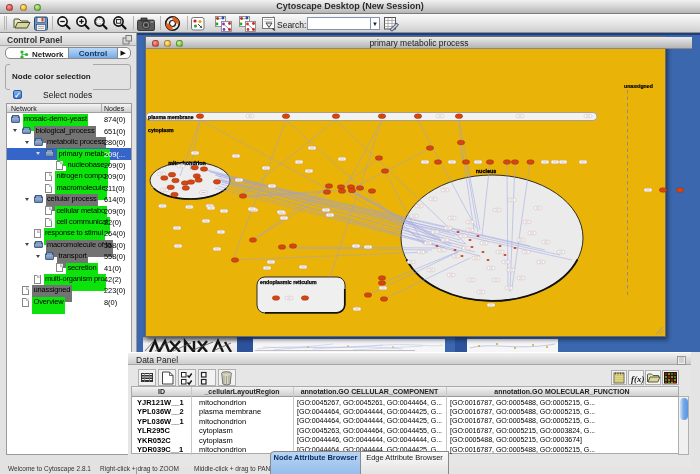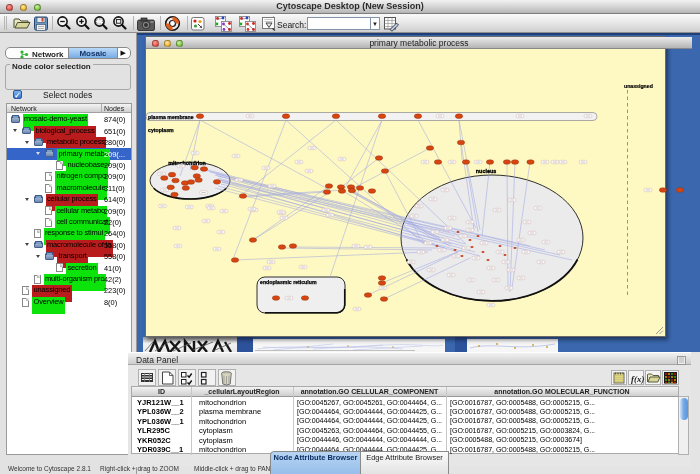--- a/index.html
+++ b/index.html
@@ -17,45 +17,45 @@
 #search-arr{position:absolute;left:371px;top:2.5px;width:9px;height:13px;background:#fff;border:1px solid #8494ad;border-left:none;font-size:6px;color:#222;text-align:center;line-height:13px}
 
 #cp{left:0;top:33px;width:137px;height:441px;background:#e2e2e2;border-right:1px solid #9a9a9a}
 #cp-head{position:absolute;left:0;top:0;width:136px;height:13px;background:linear-gradient(#efefef,#d4d4d4);border-bottom:1px solid #aaa}
 #cp-head .t{position:absolute;left:7px;top:2px;font-size:8.5px;font-weight:bold;color:#333}
 #tabbar{position:absolute;left:5px;top:14px;width:126px;height:12px;border:1px solid #8a8a8a;border-radius:5px;background:#fdfdfd;overflow:hidden}
 #tab-mosaic{position:absolute;left:62px;top:0;width:50px;height:12px;background:linear-gradient(#b8d9f8,#6ba3e0);border-left:1px solid #8a8a8a;border-right:1px solid #8a8a8a;font-size:8px;font-weight:bold;color:#15356b;text-align:center;line-height:11px}
 #tab-net{position:absolute;left:26px;top:1.5px;font-size:8px;font-weight:bold;color:#222}
 #tab-arr{position:absolute;right:4px;top:1px;font-size:7px;color:#111}
 #groupbox{position:absolute;left:5px;top:31px;width:126px;height:26px;border:1px solid #a8a8a8;border-radius:3px}
-#groupbox .lab{position:absolute;left:4px;top:-5px;background:#e2e2e2;padding:2px 2px;font-size:8px;font-weight:bold;color:#222}
+#groupbox .lab{position:absolute;left:4px;top:-5px;background:#e2e2e2;padding:12px 2px;font-size:8px;font-weight:bold;color:#222}
 #combo{position:absolute;left:7px;top:39px;width:114px;height:13px;background:#fff;border:1px solid #999;border-radius:4px;overflow:hidden}
 #combo .t{position:absolute;left:10px;top:1.5px;font-size:8px;color:#111}
 #combo .btn{position:absolute;right:0;top:0;width:11px;height:13px;background:linear-gradient(#9ec7f4,#4a8ad8);border-left:1px solid #777;color:#fff;font-size:4.5px;line-height:5px;text-align:center}
 #cbrow{position:absolute;left:13px;top:56px;width:120px;height:11px}
 #cb{position:absolute;left:0;top:0.5px;width:9px;height:9px;background:linear-gradient(#7fb4ef,#3a76cf);border:1px solid #30589c;border-radius:2px;color:#fff;font-size:8px;line-height:9px;text-align:center;font-weight:bold}
 #cbrow .t{position:absolute;left:30px;top:1px;font-size:8.5px;color:#111}
 #treebox{position:absolute;left:6px;top:70px;width:126px;height:352px;background:#fff;border:1px solid #9a9a9a}
 #treehead{position:absolute;left:0;top:0;width:124px;height:9px;background:linear-gradient(#f4f4f4,#cfcfcf);border-bottom:1px solid #a0a0a0;font-size:7px;color:#222}
 #treehead .c1{position:absolute;left:4px;top:0.5px}
 #treehead .c2{position:absolute;left:97px;top:0.5px}
 #treehead .dv{position:absolute;left:94px;top:0;width:1px;height:9px;background:#b0b0b0}
 .trow{position:absolute;left:0;width:124px;height:11.4px;font-size:7.2px;white-space:nowrap}
 .trow .hl{position:absolute;top:0.2px;height:17px;line-height:10.6px;padding:0 1.5px;color:#000;font-size:7.5px;letter-spacing:-0.15px;white-space:nowrap;overflow:hidden}
 .hl.g{background:#0be30b}
-.hl.r{background:#b91c1c}
+.hl.r{background:#737373}
 .trow .num{position:absolute;left:97px;top:1.2px;font-size:7.4px;color:#000}
 .tri{position:absolute;top:3.5px;width:0;height:0;border-left:2.6px solid transparent;border-right:2.6px solid transparent;border-top:3.8px solid #444}
 .fold{position:absolute;top:2px;width:9px;height:6.5px;background:linear-gradient(#a8bcd8,#6d88ae);border:0.5px solid #46618c;border-radius:1px}
 .fold:before{content:"";position:absolute;left:0;top:-2px;width:5px;height:2px;background:#7e9cc6;border:0.5px solid #3a5a88;border-bottom:none;border-radius:1px 1px 0 0}
 .file{position:absolute;top:1px;width:7px;height:9px;background:#fff;border:0.6px solid #888}
 .file:before{content:"";position:absolute;right:-0.5px;top:-0.5px;border-style:solid;border-width:0 3px 3px 0;border-color:#e2e2e2 #e2e2e2 #bbb #bbb}
 
 #desktop{left:137px;top:33px;width:563px;height:319px;background:#3a67ae;border-top:2px solid #1e3f77}
-#win{position:absolute;left:8px;top:1px;width:521px;height:301px;background:#fef9c3;border:1px solid #6a6a6a;box-shadow:2px 3px 4px rgba(0,0,0,.45)}
+#win{position:absolute;left:8px;top:1px;width:521px;height:301px;background:#eab308;border:1px solid #6a6a6a;box-shadow:2px 3px 4px rgba(0,0,0,.45)}
 #wtitle{position:absolute;left:0;top:0;width:546px;height:12px;background:linear-gradient(#ececec,#cacaca 60%,#b4b4b4);border-bottom:1px solid #888}
 #wtitle .t{position:absolute;left:0;right:0;top:1px;text-align:center;font-size:8.5px;color:#1a1a1a}
 .wl{position:absolute;top:3px;width:6.5px;height:6.5px;border-radius:50%;border:0.5px solid rgba(0,0,0,.3)}
 
 .bw{position:absolute;background:#f4f4f4}
 
 #dp{left:128px;top:352px;width:563px;height:115px;background:#e6e6e6}
 #dp-head{position:absolute;left:0;top:0;width:563px;height:13px;background:linear-gradient(#f2f2f2,#cdcdcd);border-top:1px solid #fff;border-bottom:1px solid #a6a6a6}
 #dp-head .t{position:absolute;left:8px;top:2px;font-size:8.5px;color:#222}
 #dtable{position:absolute;left:3px;top:34px;width:548px;height:68px;background:#fff;border:1px solid #aaa}
@@ -183,29 +183,36 @@
 <path d="M0.5 3.5 h11 M0.5 6.5 h11 M0.5 9.5 h11 M4 0.5 v11.5 M8 0.5 v11.5" stroke="#888" stroke-width="0.6"></path>
 <path d="M6 12.5 L12.5 6 L14.5 8 L8 14.2 Z" fill="#b8c8dd" stroke="#223" stroke-width="0.8"></path>
         </g>
 </svg>
   <span id="search-lab">Search:</span>
   <div id="search-box"></div>
   <div id="search-arr">▼</div>
 </div>
 
 <div id="cp" class="abs">
+  <div id="cp-head">
+        <div class="t">Control Panel</div>
+    <svg style="position:absolute;right:4px;top:2px" width="10" height="10">
+          <rect x="1" y="3" width="6" height="6" fill="none" stroke="#777" stroke-width="1"></rect>
+          <rect x="4" y="0.5" width="5.5" height="5.5" fill="#ddd" stroke="#777" stroke-width="1"></rect>
+        </svg>
+  </div>
   <div id="tabbar">
     <svg style="position:absolute;left:14px;top:2px" width="9" height="9">
           <circle cx="2" cy="2" r="1.6" fill="#2ab52a"></circle>
           <circle cx="2" cy="7" r="1.6" fill="#2ab52a"></circle>
           <circle cx="6.5" cy="4.5" r="1.6" fill="#2ab52a"></circle>
           <path d="M2 2v5M2 4.5h4.5" stroke="#2ab52a" stroke-width="0.8" fill="none"></path>
         </svg>
     <div id="tab-net">Network</div>
-    <div id="tab-mosaic">Mosaic</div>
+    <div id="tab-mosaic">Control</div>
     <div id="tab-arr">▶</div>
   </div>
   <div id="groupbox">
         <div class="lab">Node color selection</div>
       </div>
   <div id="cbrow">
         <div id="cb">✓</div>
         <div class="t">Select nodes</div>
       </div>
   <div id="treebox">

